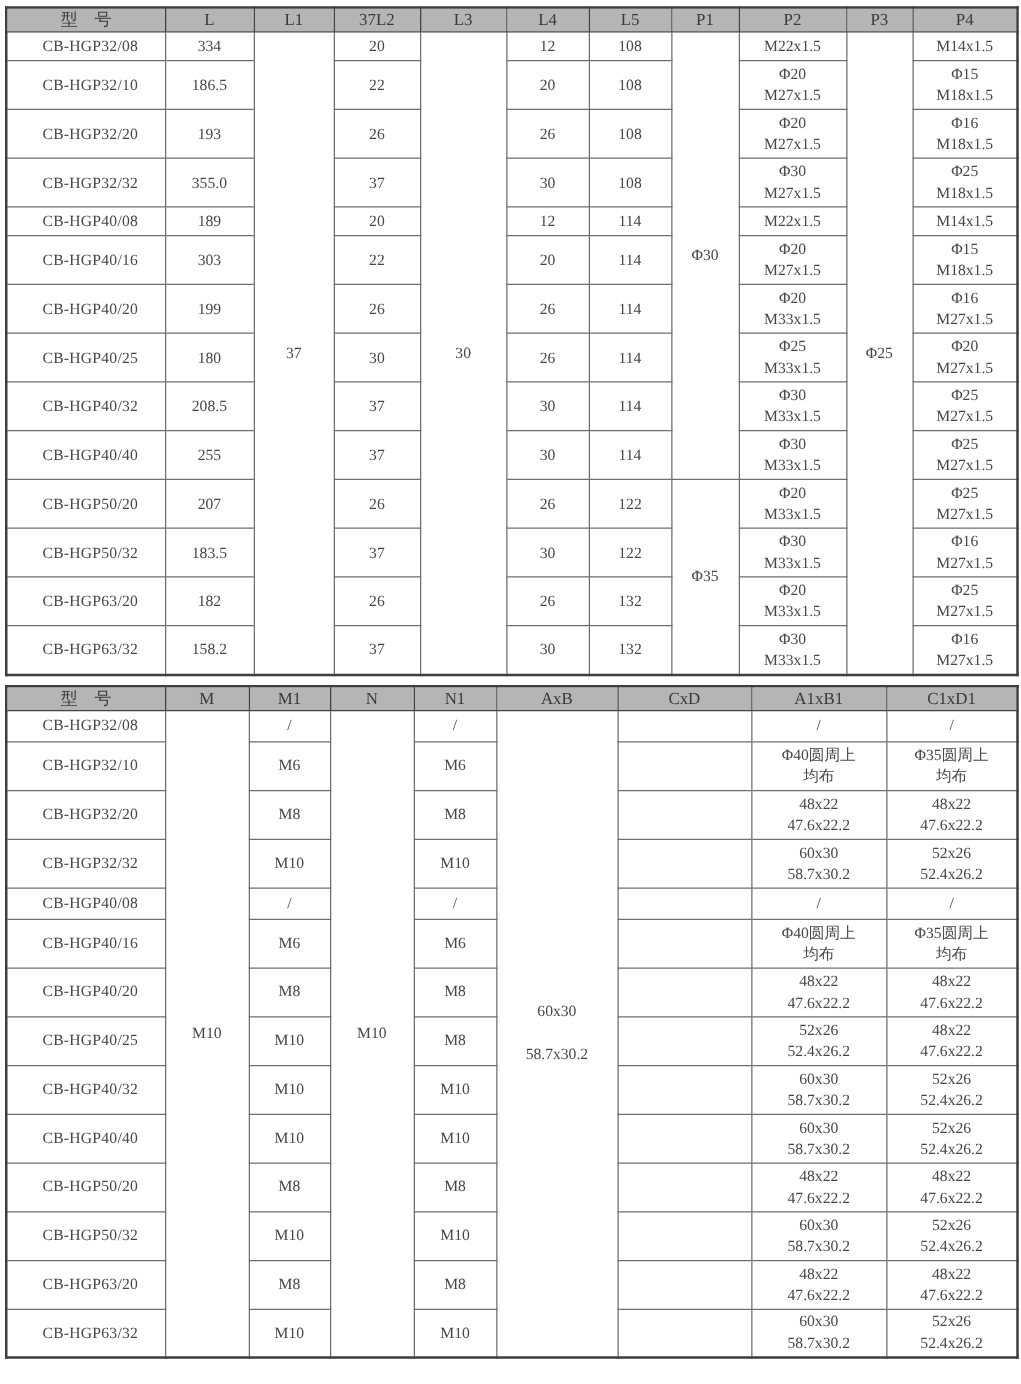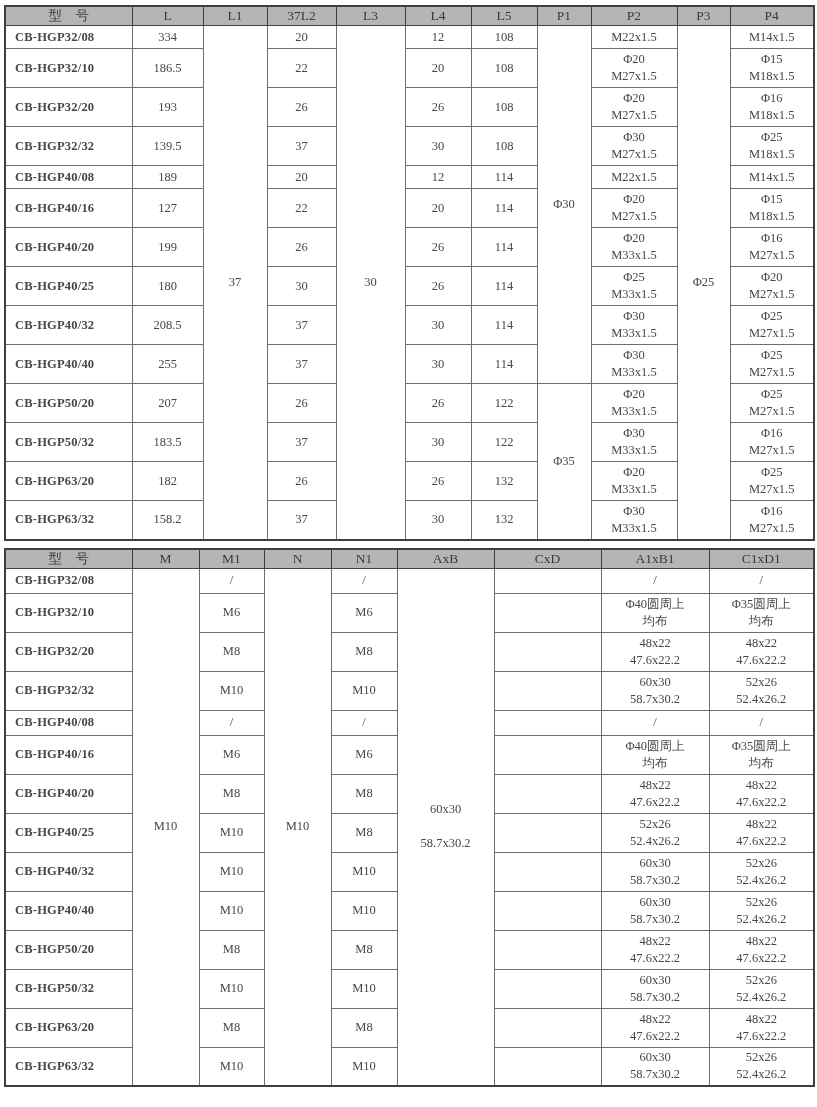--- a/index.html
+++ b/index.html
@@ -11,21 +11,21 @@
   #t2{margin-top:7px;}
   tr.head{height:15px;border-radius:11px;}
   th{background:#b5b5b5;color:#3a3a3c;font-weight:normal;font-size:13.5px;
      border:1px solid #414143;padding:0 2px;overflow:hidden;}
   tbody tr{height:39px;}
   #t1 tbody tr.thin{height:23px;}
   #t2 tbody tr.thin{height:25px;}
   td{border:1px solid #6e6e70;color:#47474a;font-size:12.5px;
      text-align:center;vertical-align:middle;white-space:pre-line;
      line-height:17px;padding:1px 2px;overflow:hidden;}
-  td.model{text-align:left;padding-left:9px;letter-spacing:0.2px;font-weight:bold;}
+  td.model{text-align:center;padding-left:9px;letter-spacing:0.2px;}
 </style>
 </head>
 <body>
 
 <div class="page">
   <table id="t1">
       <colgroup>
         <col style="width: 127px;">
         <col style="width: 71px;">
         <col style="width: 64px;">
@@ -84,41 +84,41 @@
           <td>26</td>
           <td>26</td>
           <td>108</td>
           <td>Φ20
 M27x1.5</td>
           <td>Φ16
 M18x1.5</td>
         </tr>
         <tr>
           <td class="model">CB-HGP32/32</td>
-          <td>139.5</td>
+          <td>355.0</td>
           <td>37</td>
           <td>30</td>
           <td>108</td>
           <td>Φ30
 M27x1.5</td>
           <td>Φ25
 M18x1.5</td>
         </tr>
         <tr class="thin">
           <td class="model">CB-HGP40/08</td>
           <td>189</td>
           <td>20</td>
           <td>12</td>
           <td>114</td>
           <td>M22x1.5</td>
           <td>M14x1.5</td>
         </tr>
         <tr>
           <td class="model">CB-HGP40/16</td>
-          <td>127</td>
+          <td>303</td>
           <td>22</td>
           <td>20</td>
           <td>114</td>
           <td>Φ20
 M27x1.5</td>
           <td>Φ15
 M18x1.5</td>
         </tr>
         <tr>
           <td class="model">CB-HGP40/20</td>

